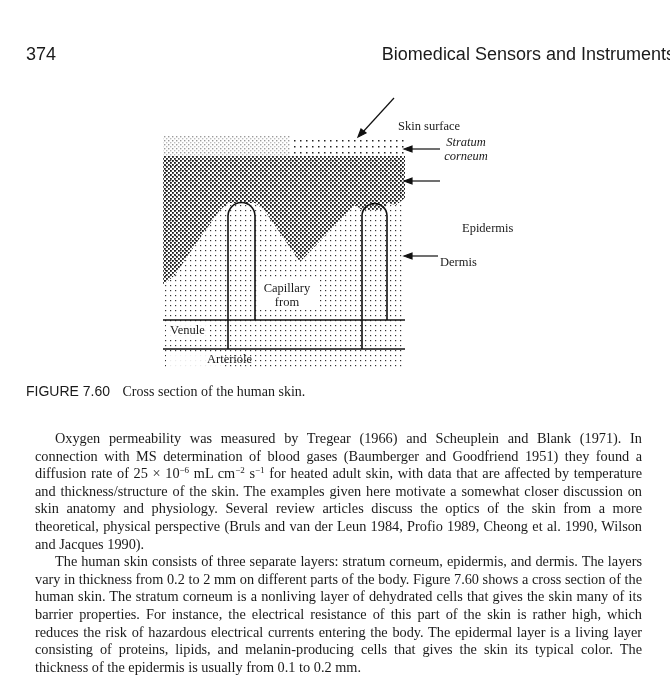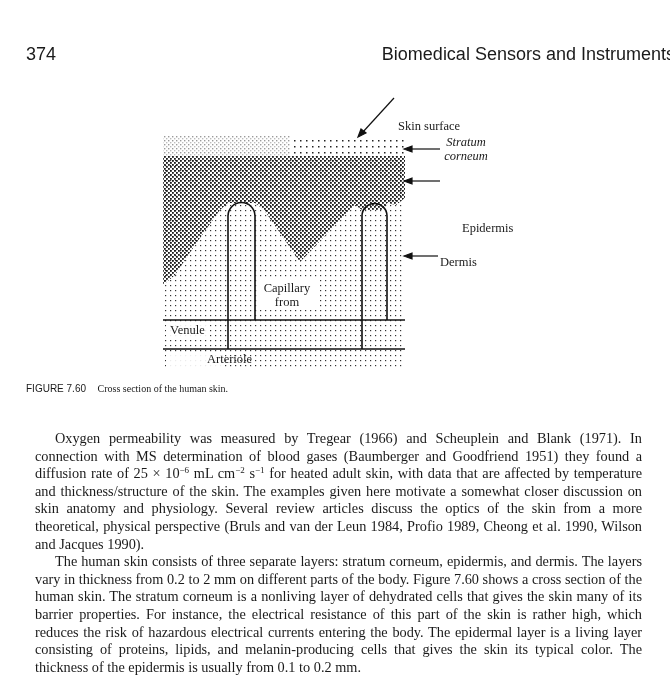--- a/index.html
+++ b/index.html
@@ -5,21 +5,21 @@
     html, body { margin: 0; padding: 0; background: #ffffff; }
     body { width: 670px; height: 691px; position: relative; overflow: hidden;
            font-family: "Liberation Serif", "DejaVu Serif", serif; color: #1a1a1a; }
     .running-head { position: absolute; top: 44px; left: 0; width: 670px; height: 18px;
                     font-family: "Liberation Sans", "DejaVu Sans", sans-serif; font-size: 18px; padding-left: 43px; }
     .page-num { position: absolute; left: 26px; top: 0; }
     .book-title { position: absolute; right: 38px; top: 0; }
     .figure { position: absolute; left: 0; top: 80px; width: 670px; height: 300px; }
     .figure svg { position: absolute; left: 0; top: 0; }
     .fig-label { position: absolute; font-size: 12.5px; line-height: 14px; text-align: center; background: transparent; }
-    .caption { position: absolute; left: 26px; top: 383px; font-size: 10px; }
+    .caption { position: absolute; left: 26px; top: 383px; font-size: 14px; }
     .caption .fig-num { font-family: "Liberation Sans", "DejaVu Sans", sans-serif; font-weight: normal; margin-right: 9px; }
     .body-text { position: absolute; left: 26px; top: 430px; width: 607px; font-size: 14.3px; line-height: 17.6px;
                  text-align: justify; margin-left: 9px; }
     .body-text p { margin: 0; text-indent: 20px; }
     sup { font-size: 9px; line-height: 0; vertical-align: 5px; }
   </style>
 </head>
 <body>
 
 <div class="running-head">

